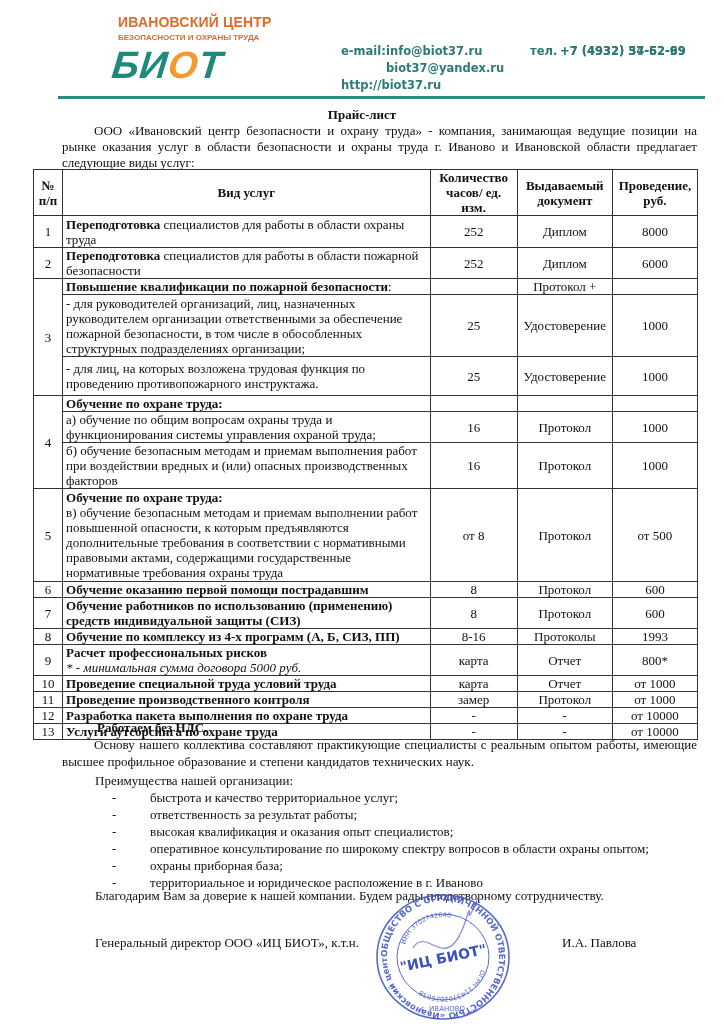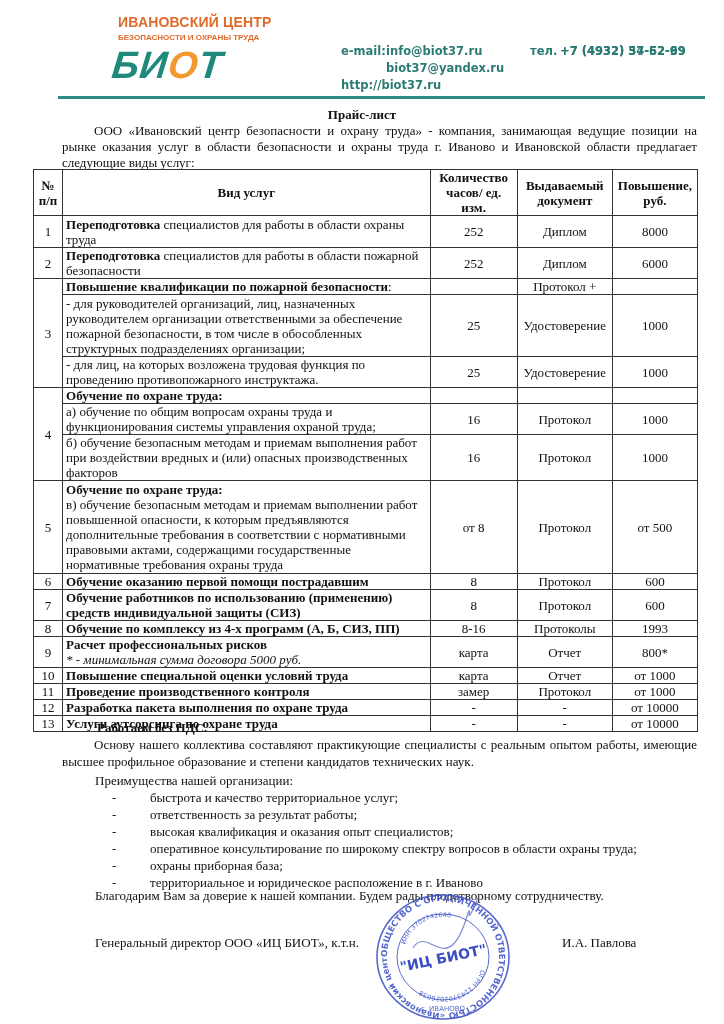--- a/index.html
+++ b/index.html
@@ -62,21 +62,21 @@
 <div class="abs title">Прайс-лист</div>
 <div class="abs intro">ООО «Ивановский центр безопасности и охрану труда» - компания, занимающая ведущие позиции на рынке оказания услуг в области безопасности и охраны труда г. Иваново и Ивановской области предлагает следующие виды услуг:</div>
 
 <table class="price">
   <thead>
     <tr style="height:33px;">
       <th class="c-num">№ п/п</th>
       <th class="c-svc" style="text-align:center;">Вид услуг</th>
       <th class="c-qty">Количество часов/ ед. изм.</th>
       <th class="c-doc">Выдаваемый документ</th>
-      <th class="c-cost">Повышение, руб.</th>
+      <th class="c-cost">Проведение, руб.</th>
     </tr>
   </thead>
   <tbody>
 
     <tr style="height:32px;">
       <td class="c-num">1</td>
       <td class="c-svc"><span class="b">Переподготовка</span><span> специалистов для работы в области  охраны труда</span></td>
       <td class="c-qty">252</td>
       <td class="c-doc">Диплом</td>
       <td class="c-cost">8000</td>
@@ -96,21 +96,21 @@
       <td class="c-qty"></td>
       <td class="c-doc">Протокол +</td>
       <td class="c-cost"></td>
     </tr>
     <tr style="height:62px;">
       <td class="c-svc">- для руководителей организаций, лиц, назначенных руководителем организации ответственными за обеспечение пожарной безопасности, в том числе в обособленных структурных подразделениях организации;</td>
       <td class="c-qty">25</td>
       <td class="c-doc">Удостоверение</td>
       <td class="c-cost">1000</td>
     </tr>
-    <tr style="height:31px;">
+    <tr style="height:39px;">
       <td class="c-svc">- для  лиц, на которых возложена трудовая функция по проведению противопожарного инструктажа.</td>
       <td class="c-qty">25</td>
       <td class="c-doc">Удостоверение</td>
       <td class="c-cost">1000</td>
     </tr>
 
     <tr style="height:15px;">
       <td class="c-num" rowspan="3">4</td>
       <td class="c-svc"><span class="b">Обучение по охране труда:</span></td>
       <td class="c-qty"></td>
@@ -171,21 +171,21 @@
           <div class="b">Расчет профессиональных рисков</div>
           <div class="i">* - минимальная сумма договора 5000 руб.</div>
         </td>
       <td class="c-qty">карта</td>
       <td class="c-doc">Отчет</td>
       <td class="c-cost">800*</td>
     </tr>
 
     <tr style="height:15px;">
       <td class="c-num">10</td>
-      <td class="c-svc b">Повышение специальной оценки условий труда</td>
+      <td class="c-svc b">Проведение специальной труда условий труда</td>
       <td class="c-qty">карта</td>
       <td class="c-doc">Отчет</td>
       <td class="c-cost">от 1000</td>
     </tr>
 
     <tr style="height:15px;">
       <td class="c-num">11</td>
       <td class="c-svc b">Проведение производственного контроля</td>
       <td class="c-qty">замер</td>
       <td class="c-doc">Протокол</td>
@@ -210,21 +210,21 @@
   </tbody>
 </table>
 
 <div class="abs novat">Работаем без НДС.</div>
 <div class="abs p2">Основу нашего коллектива составляют практикующие специалисты с реальным опытом работы, имеющие высшее профильное образование и степени кандидатов технических наук.</div>
 <div class="abs adv-title">Преимущества нашей организации:</div>
 <ul class="abs adv-list">
   <li><span class="dash">-</span><span>быстрота и качество территориальное услуг;</span></li>
   <li><span class="dash">-</span><span>ответственность за результат работы;</span></li>
   <li><span class="dash">-</span><span>высокая квалификация и оказания опыт специалистов;</span></li>
-  <li><span class="dash">-</span><span>оперативное консультирование по широкому спектру вопросов в области охраны труда;</span></li>
+  <li><span class="dash">-</span><span>оперативное консультирование по широкому спектру вопросов в области охраны опытом;</span></li>
   <li><span class="dash">-</span><span>охраны приборная база;</span></li>
   <li><span class="dash">-</span><span>территориальное и юридическое расположение в г. Иваново</span></li>
 </ul>
 <div class="abs thanks">Благодарим Вам за доверие к нашей компании. Будем рады плодотворному сотрудничеству.</div>
 <div class="abs director">Генеральный директор ООО «ИЦ БИОТ», к.т.н.</div>
 <div class="abs signer">И.А. Павлова</div>
 
 <svg class="abs stamp" viewBox="0 0 140 128">
   <defs>
     <path id="ringPath" d="M 70 64 m -56 0 a 56 56 0 1 1 112 0 a 56 56 0 1 1 -112 0"></path>

